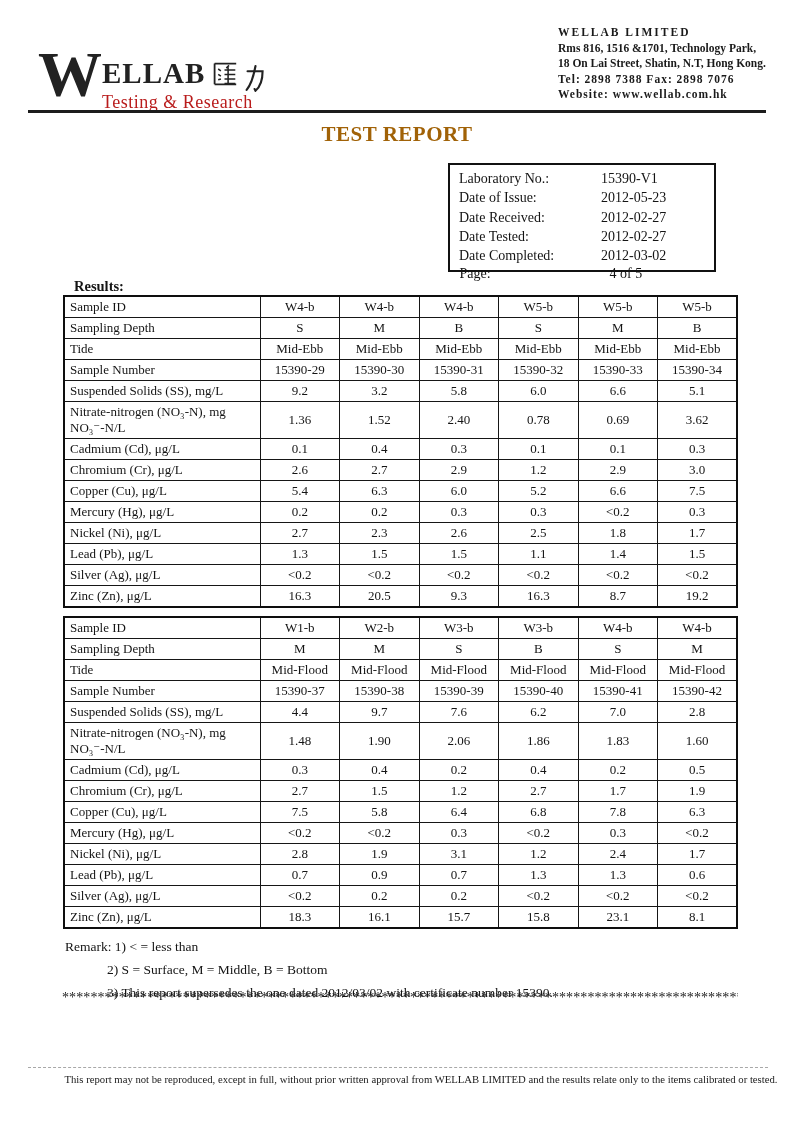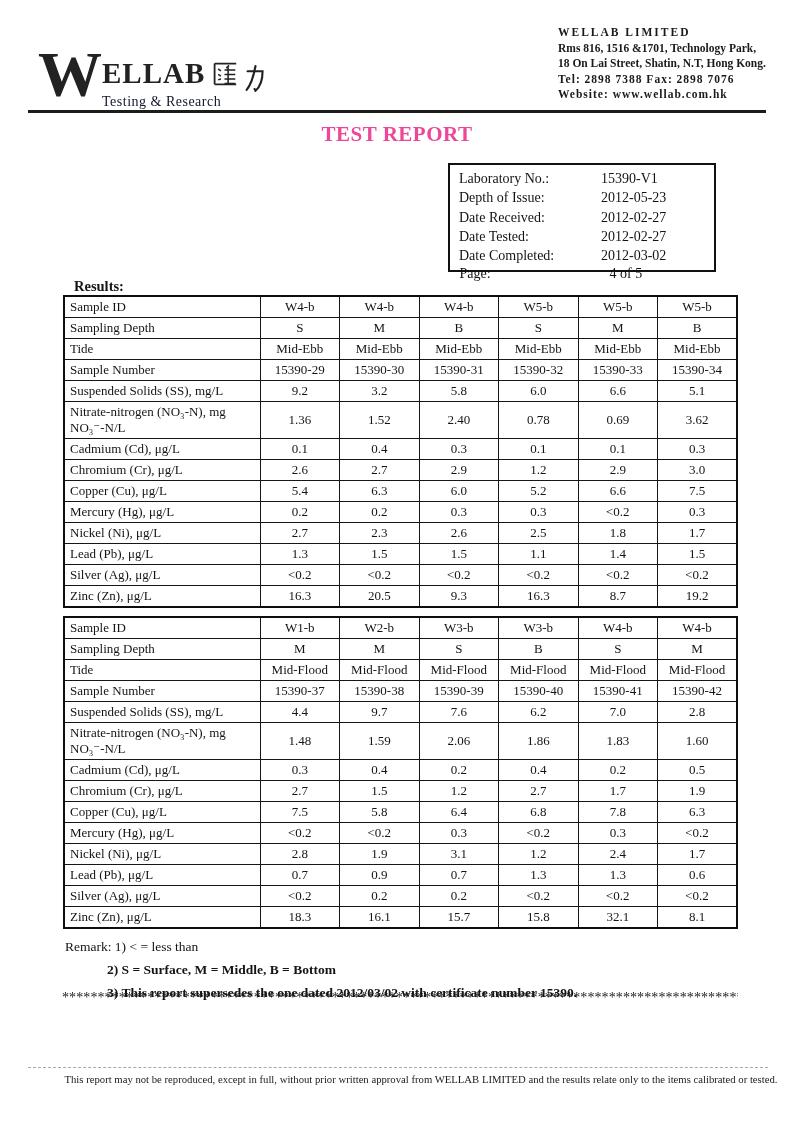--- a/index.html
+++ b/index.html
@@ -20,39 +20,39 @@
     letter-spacing: -2px; color: #222;
   }
   .logo-right { margin-left: 2px; margin-top: 8px; }
   .logo-line1 { display: flex; align-items: center; }
   .logo-ellab {
     font-size: 29px; font-weight: bold; letter-spacing: 1px;
     line-height: 30px; color: #222;
   }
   .cjk { display: inline-block; margin-left: 6px; }
   .cjk svg { display: block; }
-  .logo-tagline { font-size: 14px; color: #0f172a; margin-top: 1px; letter-spacing: 0.5px; }
+  .logo-tagline { font-size: 18px; color: #b91c1c; margin-top: 1px; letter-spacing: 0.5px; }
 
   .company {
     position: absolute; left: 558px; top: 25px; width: 214px;
     font-size: 11.5px; font-weight: bold; line-height: 15.6px;
     color: #1a1a1a; white-space: nowrap;
   }
   .company .spaced { letter-spacing: 2px; }
   .company .spaced-sm { letter-spacing: 1px; }
 
   .header-rule {
     position: absolute; left: 28px; top: 110px; width: 738px; height: 3px;
     background: #1c1c1c;
   }
 
   .report-title {
     position: absolute; left: 0; top: 122px; width: 794px;
     text-align: center; font-size: 21px; font-weight: bold;
-    letter-spacing: 0.5px; color: #ec4899;
+    letter-spacing: 0.5px; color: #a16207;
   }
 
   
   .info-box {
     position: absolute; left: 448px; top: 163px; width: 268px;
     border: 2.5px solid #111; padding: 4px 16px 5px 9px;
   }
   .info-row { display: flex; font-size: 14px; line-height: 19.3px; }
   .info-label { width: 142px; }
   .info-value { flex: 1; }
@@ -80,21 +80,21 @@
     padding: 2px 5px;
     line-height: 16px;
     vertical-align: middle;
   }
   .results-table td.row-label { text-align: left; }
   .results-table td.cell { text-align: center; }
 
   
   .remarks { position: absolute; left: 65px; top: 935px; font-size: 13.5px; }
   .remark-line { line-height: 23px; }
-  .remark-line.indent { padding-left: 42px; font-weight: bold; }
+  .remark-line.indent { padding-left: 42px; }
 
   .asterisk-line {
     position: absolute; left: 62px; top: 990px; width: 676px;
     font-size: 14px; white-space: nowrap; overflow: hidden;
     letter-spacing: 0.1px; color: #1a1a1a;
   }
 
   .footer-rule {
     position: absolute; left: 28px; top: 1067px; width: 740px;
     border-top: 1px dashed #a8a8a8;
@@ -144,21 +144,21 @@
 
   <div class="report-title">TEST REPORT</div>
 
   <div class="info-box">
     <div>
         <div class="info-row">
           <span class="info-label">Laboratory No.:</span>
           <span class="info-value">15390-V1</span>
         </div>
         <div class="info-row">
-          <span class="info-label">Depth of Issue:</span>
+          <span class="info-label">Date of Issue:</span>
           <span class="info-value">2012-05-23</span>
         </div>
         <div class="info-row">
           <span class="info-label">Date Received:</span>
           <span class="info-value">2012-02-27</span>
         </div>
         <div class="info-row">
           <span class="info-label">Date Tested:</span>
           <span class="info-value">2012-02-27</span>
         </div>
@@ -367,21 +367,21 @@
           <td class="cell">4.4</td>
           <td class="cell">9.7</td>
           <td class="cell">7.6</td>
           <td class="cell">6.2</td>
           <td class="cell">7.0</td>
           <td class="cell">2.8</td>
         </tr>
         <tr>
           <td class="row-label">Nitrate-nitrogen (NO₃-N), mg NO₃⁻-N/L</td>
           <td class="cell">1.48</td>
-          <td class="cell">1.59</td>
+          <td class="cell">1.90</td>
           <td class="cell">2.06</td>
           <td class="cell">1.86</td>
           <td class="cell">1.83</td>
           <td class="cell">1.60</td>
         </tr>
         <tr>
           <td class="row-label">Cadmium (Cd), μg/L</td>
           <td class="cell">0.3</td>
           <td class="cell">0.4</td>
           <td class="cell">0.2</td>
@@ -442,21 +442,21 @@
           <td class="cell">&lt;0.2</td>
           <td class="cell">&lt;0.2</td>
           <td class="cell">&lt;0.2</td>
         </tr>
         <tr>
           <td class="row-label">Zinc (Zn), μg/L</td>
           <td class="cell">18.3</td>
           <td class="cell">16.1</td>
           <td class="cell">15.7</td>
           <td class="cell">15.8</td>
-          <td class="cell">32.1</td>
+          <td class="cell">23.1</td>
           <td class="cell">8.1</td>
         </tr>
       </tbody>
   </table>
 
   <div class="remarks">
     <div>
         <div class="remark-line">Remark: 1) &lt; = less than</div>
         <div class="remark-line indent">2) S = Surface, M = Middle, B = Bottom</div>
         <div class="remark-line indent">3) This report supersedes the one dated 2012/03/02 with certificate number 15390.</div>

